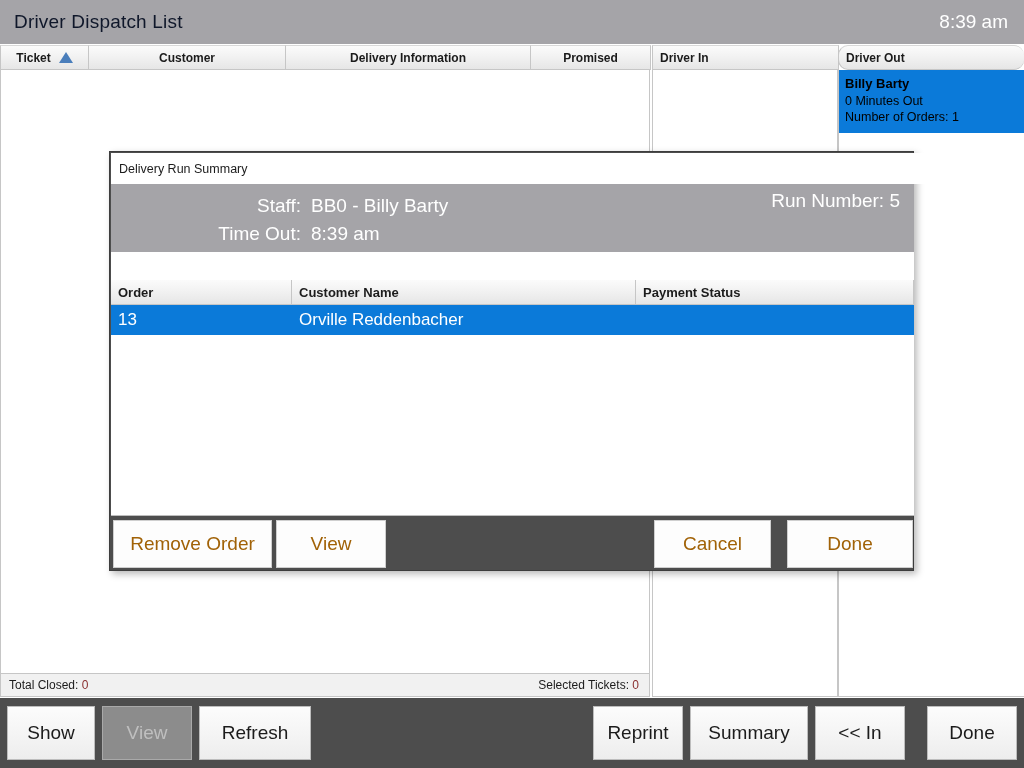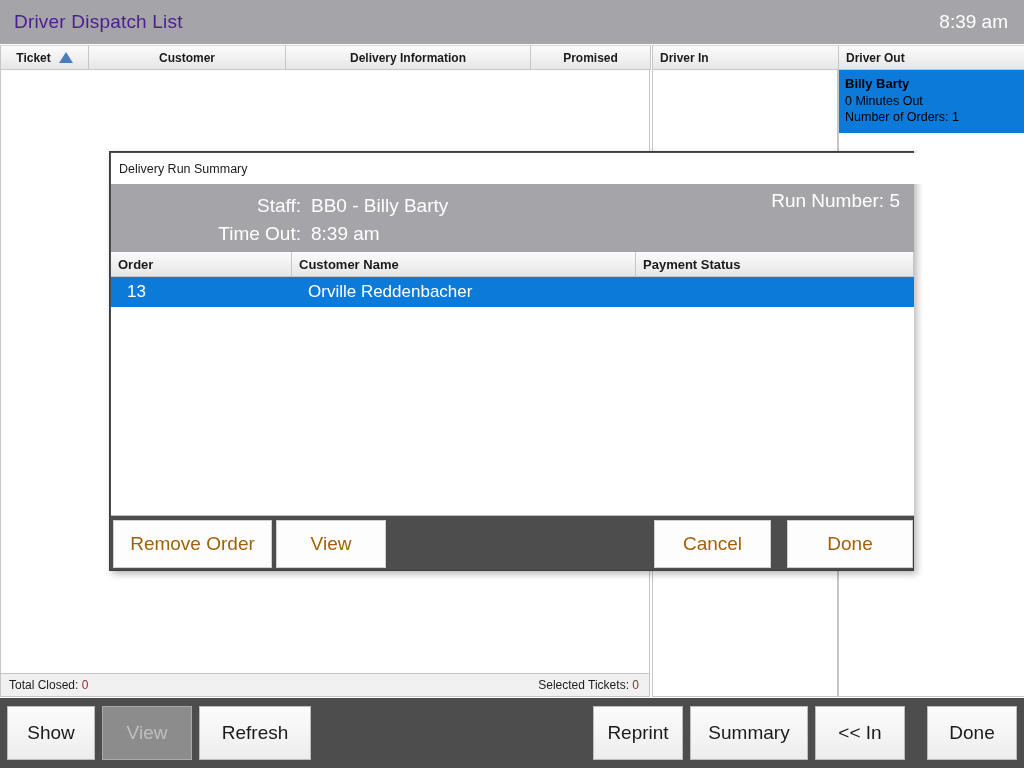--- a/index.html
+++ b/index.html
@@ -11,21 +11,21 @@
   }
   #app { position: relative; width: 1024px; height: 768px; }
 
   
   .titlebar {
     position: absolute; left: 0; top: 0; width: 1024px; height: 44px;
     background: #a5a4a8;
     display: flex; align-items: center; justify-content: space-between;
     padding: 0 16px 0 14px;
   }
-  .titlebar .title { font-size: 19px; color: #4c1d95; letter-spacing: .2px; }
+  .titlebar .title { font-size: 19px; color: #0f172a; letter-spacing: .2px; }
   .titlebar .clock { font-size: 19px; color: #ffffff; }
 
   
   .gridheader {
     position: absolute; left: 0; top: 45px; width: 1024px; height: 25px;
   }
   .hcell {
     position: absolute; top: 0; height: 25px;
     background: linear-gradient(to bottom, #fbfbfb 0%, #f1f1f1 50%, #e6e6e6 100%);
     border: 1px solid #c6c6c6; border-top: 1px solid #d8d8d8;
@@ -109,30 +109,30 @@
   .dlg-header .lbl { width: 200px; text-align: right; padding-right: 10px; }
   .dlg-header .val { }
   .dlg-header .runno {
     position: absolute; right: 14px; top: 6px; font-size: 19px;
   }
 
   .dlg-grid {
     position: absolute; left: 1px; top: 100px; width: 803px; height: 264px;
     background: #ffffff; border-bottom: 1px solid #bdbdbd;
   }
-  .dlg-grid-header { display: flex; height: 25px; }
+  .dlg-grid-header { display: flex; height: 25px; margin-top: 28px; }
   .dgh {
     background: linear-gradient(to bottom, #fbfbfb 0%, #f1f1f1 50%, #e6e6e6 100%);
     border-right: 1px solid #c6c6c6; border-bottom: 1px solid #c6c6c6;
     display: flex; align-items: center; padding-left: 7px;
     font-size: 13px; font-weight: bold; color: #1b1b1b;
   }
   .dlg-row { display: flex; height: 30px; background: #0b7ad9; }
   .dgc {
-    display: flex; align-items: center; padding-left: 16px;
+    display: flex; align-items: center; padding-left: 7px;
     font-size: 17px; color: #ffffff;
     border-right: 1px solid #0b7ad9;
   }
   .col-order { width: 181px; }
   .col-cust  { width: 344px; }
   .col-pay   { width: 278px; }
 
   .dlg-buttons { position: absolute; left: 1px; top: 365px; width: 803px; height: 54px; }
   .dbtn {
     position: absolute; top: 3px; height: 48px;
@@ -161,21 +161,21 @@
     </div>
     <div class="hcell" style="left:285px;width:246px;">
       <span>Delivery Information</span>
     </div>
     <div class="hcell" style="left:530px;width:121px;">
       <span>Promised</span>
     </div>
     <div class="hcell left" style="left:652px;width:187px;">
       <span>Driver In</span>
     </div>
-    <div class="hcell left" style="left:838px;width:186px;border-right:none;">
+    <div class="hcell left" style="left:838px;width:186px;border-right:none;border-radius:10px;">
       <span>Driver Out</span>
     </div>
   </div>
 
   <div class="pane" id="pane-tickets"></div>
   <div class="pane" id="pane-driverin"></div>
   <div class="pane" id="pane-driverout">
     <div class="driver-card">
       <div class="dname">Billy Barty</div>
       <div>0 Minutes Out</div>

